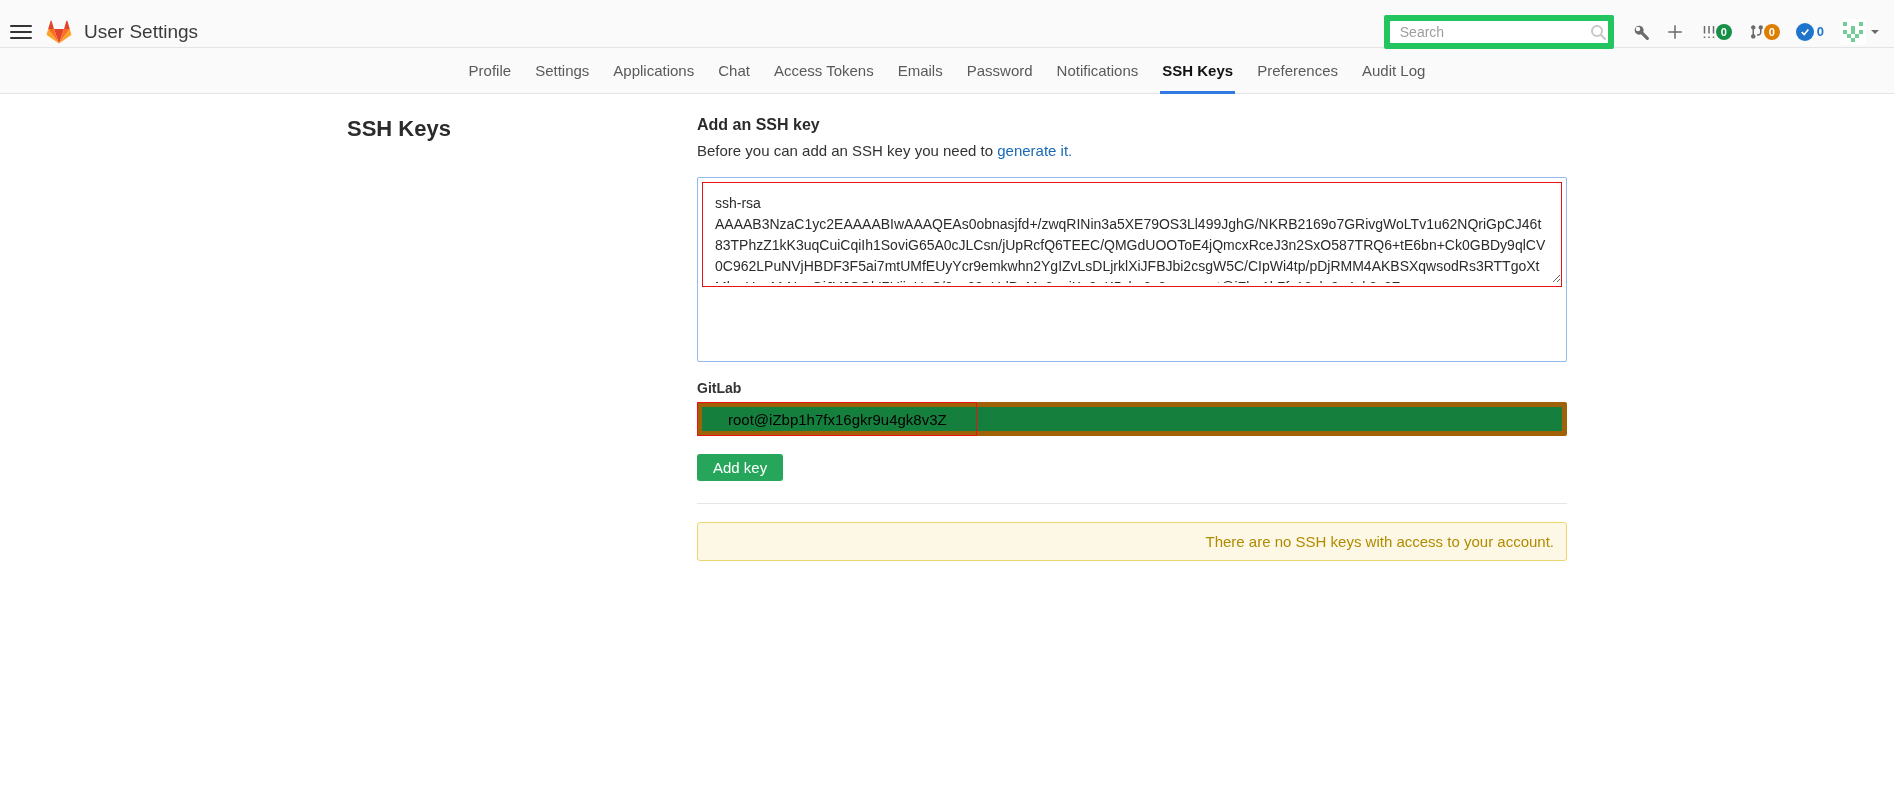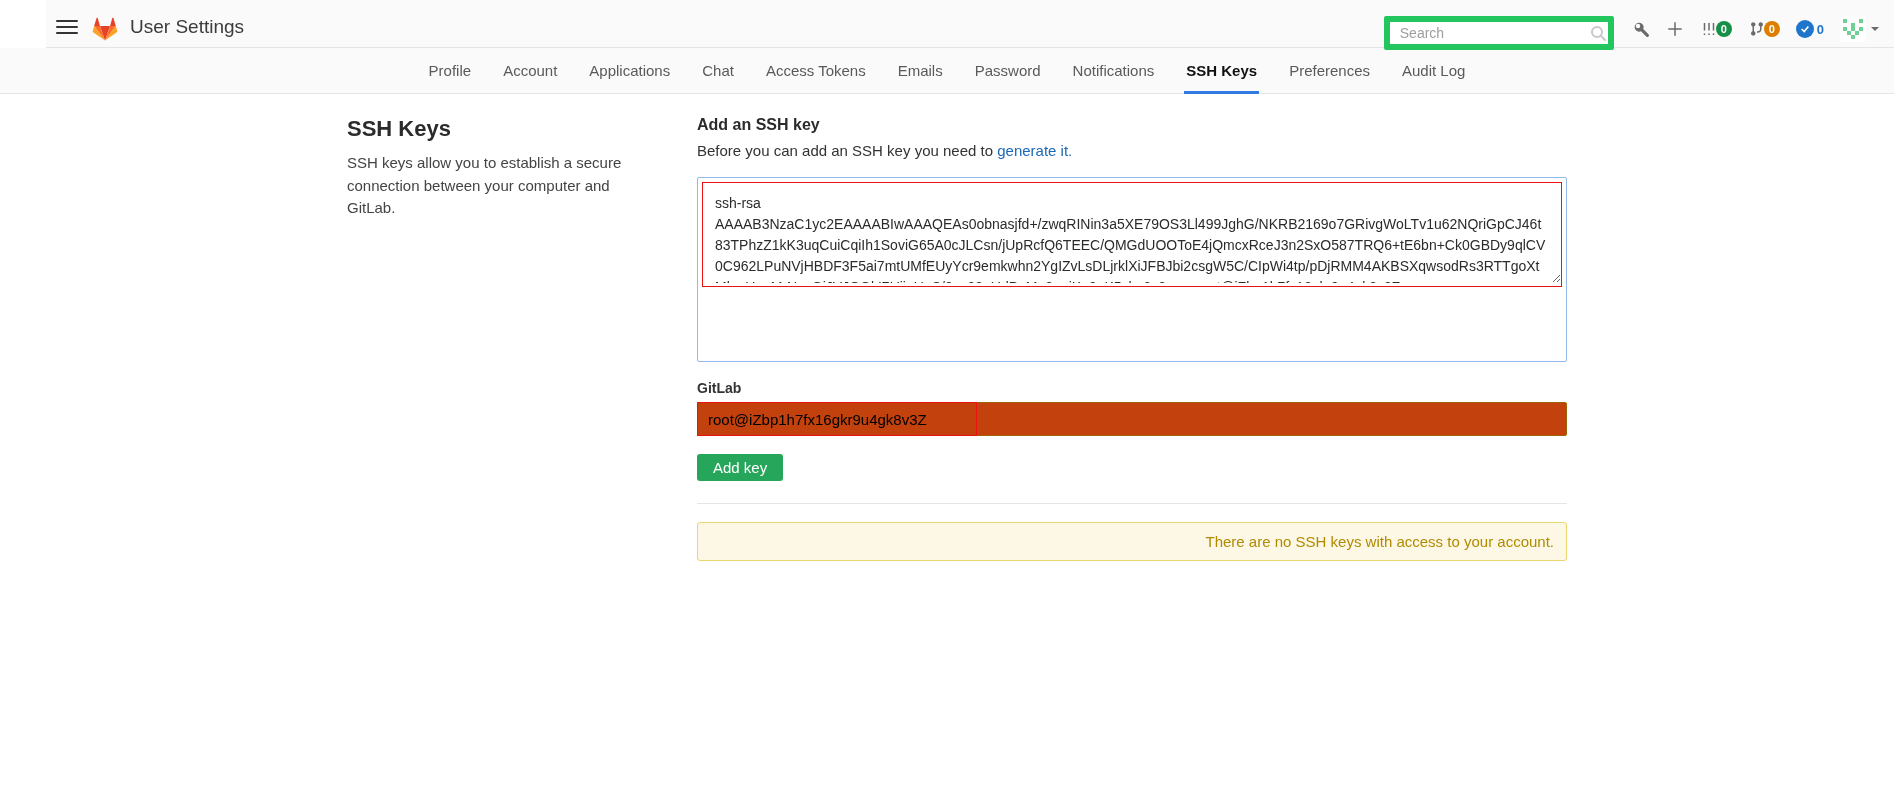--- a/index.html
+++ b/index.html
@@ -22,26 +22,25 @@
     margin:0;
     font-family:"Segoe UI","Helvetica Neue",Arial,sans-serif;
     font-size:14px;
     color:var(--text);
     background:#fff;
   }
   
   .topbar{
     height:48px;
     display:flex;
-    align-items:flex-start;
+    align-items:center;
     padding:16px 14px 0 10px;
     border-bottom:1px solid var(--border);
     background:var(--bg);
     position:relative;
-    margin-left:46px;
   }
   .hamburger{
     width:22px;height:22px;
     display:flex;flex-direction:column;justify-content:center;gap:4px;
     cursor:pointer;
     margin-right:14px;
   }
   .hamburger span{height:2px;background:#333;border-radius:1px;}
   .logo{
     width:26px;height:26px;margin-right:12px;flex:none;
@@ -77,21 +76,21 @@
     width:18px;height:18px;border-radius:50%;background:var(--blue-dot);
     display:flex;align-items:center;justify-content:center;color:#fff;flex:none;
   }
   .todos .count{
     margin-left:3px;font-size:13px;color:var(--blue-dot);font-weight:600;
   }
   .avatar{width:26px;height:26px;border-radius:4px;flex:none;}
   .caret-sm{margin-left:4px;}
   
   .subtabs{
-    display:flex;justify-content:center;gap:28px;
+    display:flex;justify-content:center;gap:20px;
     border-bottom:1px solid var(--border);
     background:var(--bg);
     padding:0 8px;
   }
   .subtab{
     padding:14px 2px 12px;
     font-size:15px;color:#5a5a5a;
     cursor:pointer;
     border-bottom:3px solid transparent;
     margin-bottom:-1px;
@@ -129,22 +128,22 @@
     margin-bottom:18px;
   }
   textarea.keybox{
     width:100%;height:190px;border:0;outline:none;resize:vertical;
     padding:10px 12px;
     font-family:inherit;font-size:14px;line-height:1.5;color:#2b2b2b;
     background:#fff;
   }
   .redbox{border:1px solid #e11;}
   input.title-input{
-    width:100%;height:34px;border:1px solid #a16207;border-radius:2px;
-    padding:4px 10px;font-size:15px;background:#c2410c;
+    width:100%;height:34px;border:5px solid #a16207;border-radius:2px;
+    padding:4px 26px;font-size:15px;background:#15803d;
   }
   .title-redbox{
     border:1px solid #e11;
     display:inline-block;
     padding:0;
     margin-bottom:0;
   }
   .title-row{margin-bottom:18px;}
   .btn-add{
     background:var(--green);color:#fff;border:0;border-radius:3px;
@@ -242,36 +241,35 @@
       </svg>
       <svg class="caret-sm" width="10" height="10" viewBox="0 0 10 10">
           <path fill="#6b6b6b" d="M1 3l4 4 4-4z"></path>
         </svg>
     </div>
   </div>
 </div>
 
 <div class="subtabs" id="subtabs">
     <div class="subtab">Profile</div>
-    <div class="subtab">Account</div>
+    <div class="subtab">Settings</div>
     <div class="subtab">Applications</div>
     <div class="subtab">Chat</div>
     <div class="subtab">Access Tokens</div>
     <div class="subtab">Emails</div>
     <div class="subtab">Password</div>
     <div class="subtab">Notifications</div>
     <div class="subtab active">SSH Keys</div>
     <div class="subtab">Preferences</div>
     <div class="subtab">Audit Log</div>
   </div>
 
 <div class="main">
   <div class="side">
     <h2>SSH Keys</h2>
-    <p>SSH keys allow you to establish a secure connection between your computer and GitLab.</p>
   </div>
 
   <div class="content">
     <h3>Add an SSH key</h3>
     <p class="hint">
       <span>Before you can add an SSH key you need to </span><a href="#">generate it.</a>
     </p>
 
     <div class="keybox-wrap">
       <div class="redbox" style="margin:4px;">

